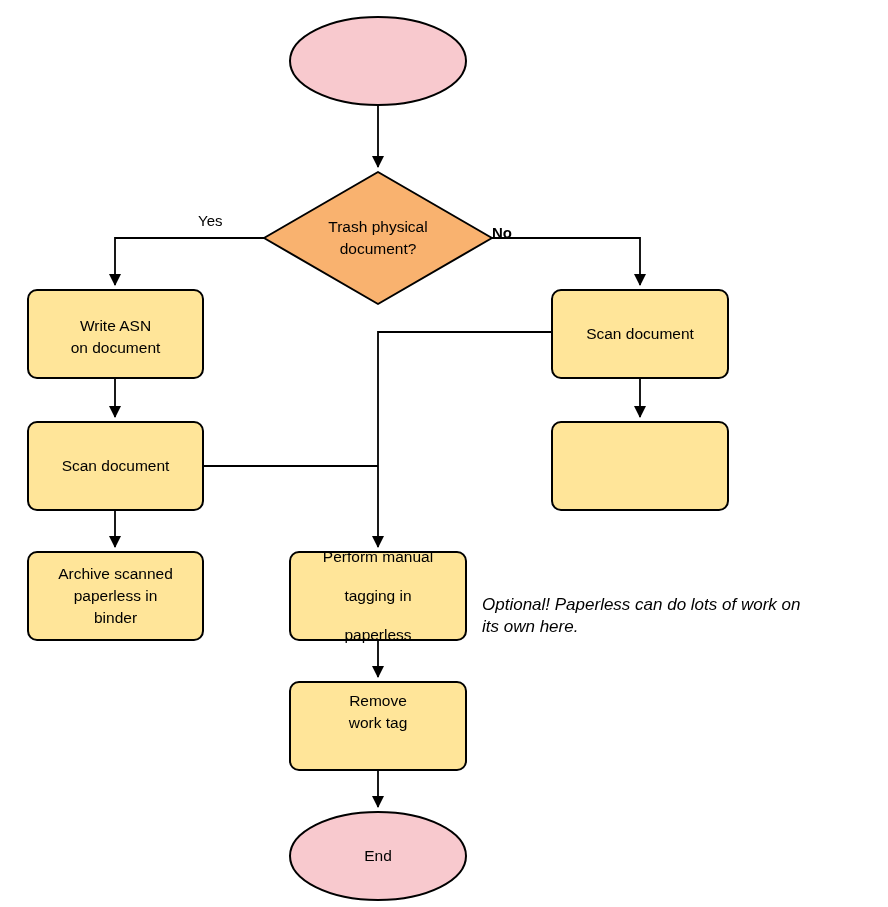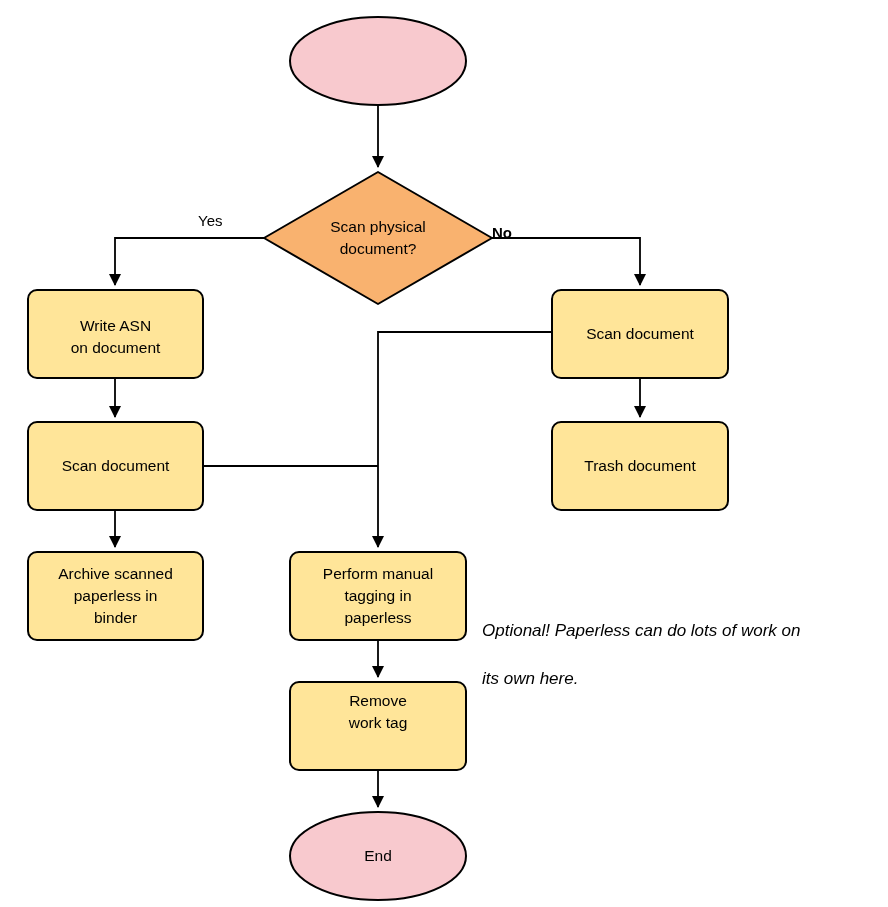--- a/index.html
+++ b/index.html
@@ -34,21 +34,21 @@
     pointer-events: none;
   }
   .annotation {
     position: absolute;
     font-style: italic;
     font-size: 17px;
     line-height: 1.32;
     color: #000;
     pointer-events: none;
   }
-  .annotation span { display: block; margin-top: 26px; }
+  .annotation span { display: block; }
 </style>
 </head>
 <body>
 
 <div class="canvas">
 
   <svg width="888" height="907" viewBox="0 0 888 907">
     <defs>
       <marker id="arrow" markerUnits="userSpaceOnUse" markerWidth="14" markerHeight="14" refX="12" refY="7" orient="auto">
         <path d="M1,1 L13,7 L1,13 Z" fill="#000000"></path>
@@ -84,21 +84,21 @@
 
     <rect x="290" y="552" width="176" height="88" rx="9" stroke="#000000" stroke-width="2" fill="#FFE599"></rect>
 
     <rect x="290" y="682" width="176" height="88" rx="9" stroke="#000000" stroke-width="2" fill="#FFE599"></rect>
 
     <ellipse cx="378" cy="856" rx="88" ry="44" stroke="#000000" stroke-width="2" fill="#F8C9CE"></ellipse>
   </svg>
 
 
   <div class="label" style="left:264px; top:172px; width:228px; height:132px;">
-    <span>Scan physical</span>
+    <span>Trash physical</span>
     <span>document?</span>
   </div>
 
   <div class="label" style="left:28px; top:290px; width:175px; height:93px;">
     <span>Write ASN</span>
     <span>on document</span>
   </div>
 
   <div class="label" style="left:28px; top:422px; width:175px; height:88px;">
     <span>Scan document</span>
@@ -107,25 +107,22 @@
   <div class="label" style="left:28px; top:552px; width:175px; height:88px;">
     <span>Archive scanned</span>
     <span>paperless in</span>
     <span>binder</span>
   </div>
 
   <div class="label" style="left:552px; top:290px; width:176px; height:88px;">
     <span>Scan document</span>
   </div>
 
-  <div class="label" style="left:552px; top:422px; width:176px; height:88px;">
-    <span>Trash document</span>
-  </div>
 
-  <div class="label" style="left:290px; top:552px; width:176px; height:88px;">
+  <div class="label" style="left:290px; top:552px; width:176px; height:88px;gap:17px;">
     <span>Perform manual</span>
     <span>tagging in</span>
     <span>paperless</span>
   </div>
 
   <div class="label" style="left:290px; top:682px; width:176px; height:60px;">
     <span>Remove</span>
     <span>work tag</span>
   </div>
 

